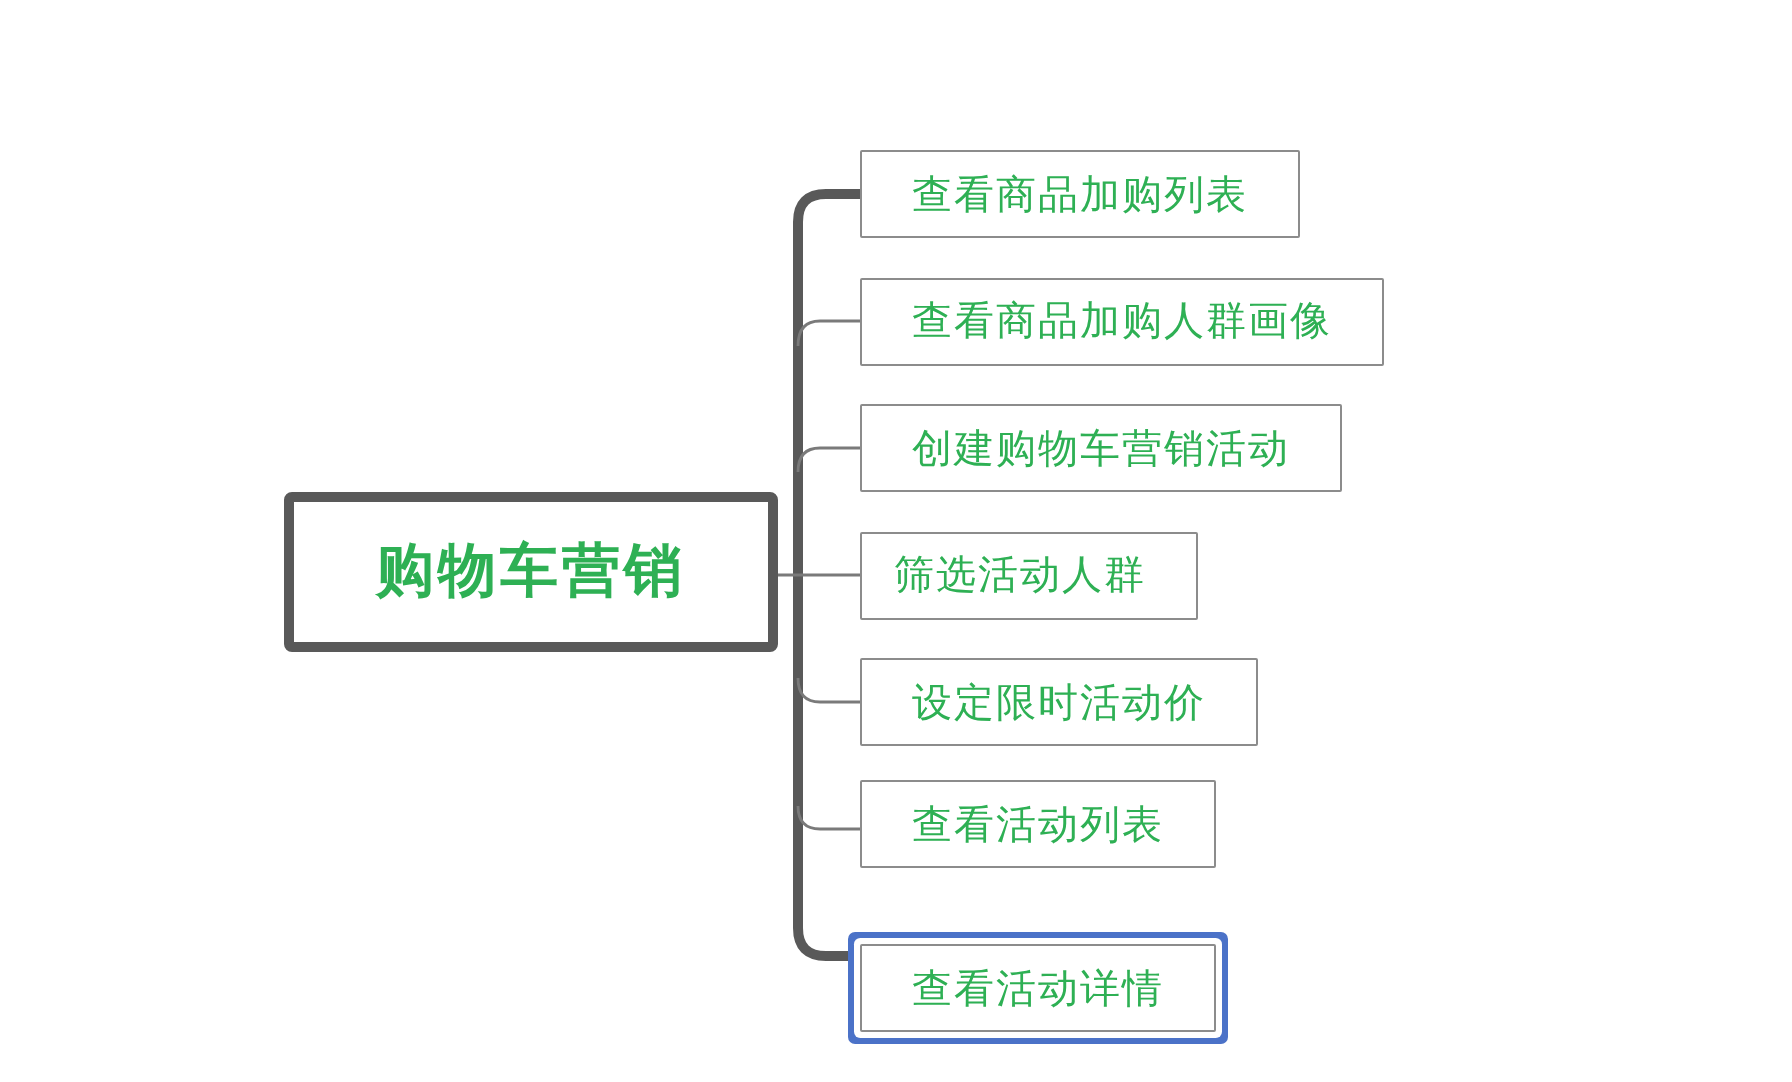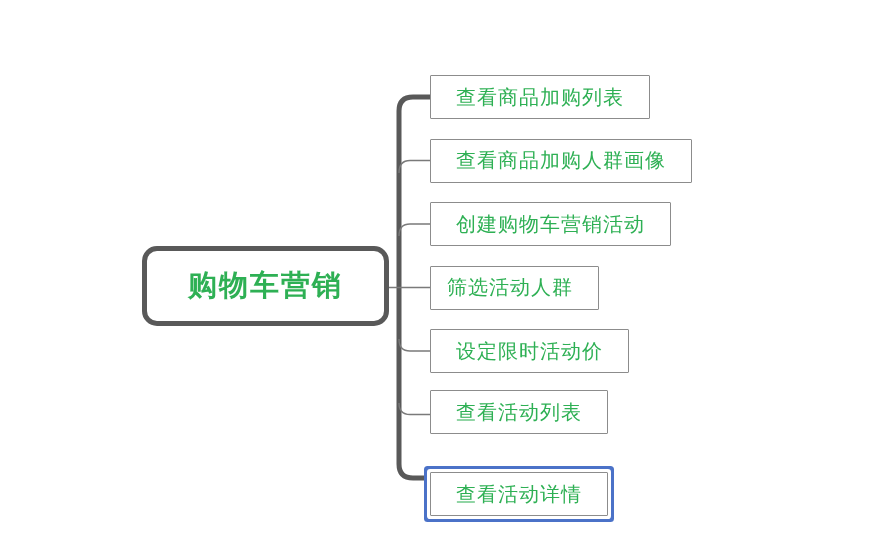--- a/index.html
+++ b/index.html
@@ -35,21 +35,21 @@
   .connectors .thin {
     fill: none;
     stroke: var(--connector);
     stroke-width: 1.4;
   }
   .root-node {
     position: absolute;
     left: 142px; top: 246px;
     width: 247px; height: 80px;
     border: 5px solid var(--branch-dark);
-    border-radius: 15px;
+    border-radius: 4px;
     background: var(--canvas-bg);
     display: flex;
     align-items: center;
     justify-content: center;
   }
   .root-label {
     color: var(--text-green);
     font-size: 29px;
     font-weight: bold;
     letter-spacing: 2px;

